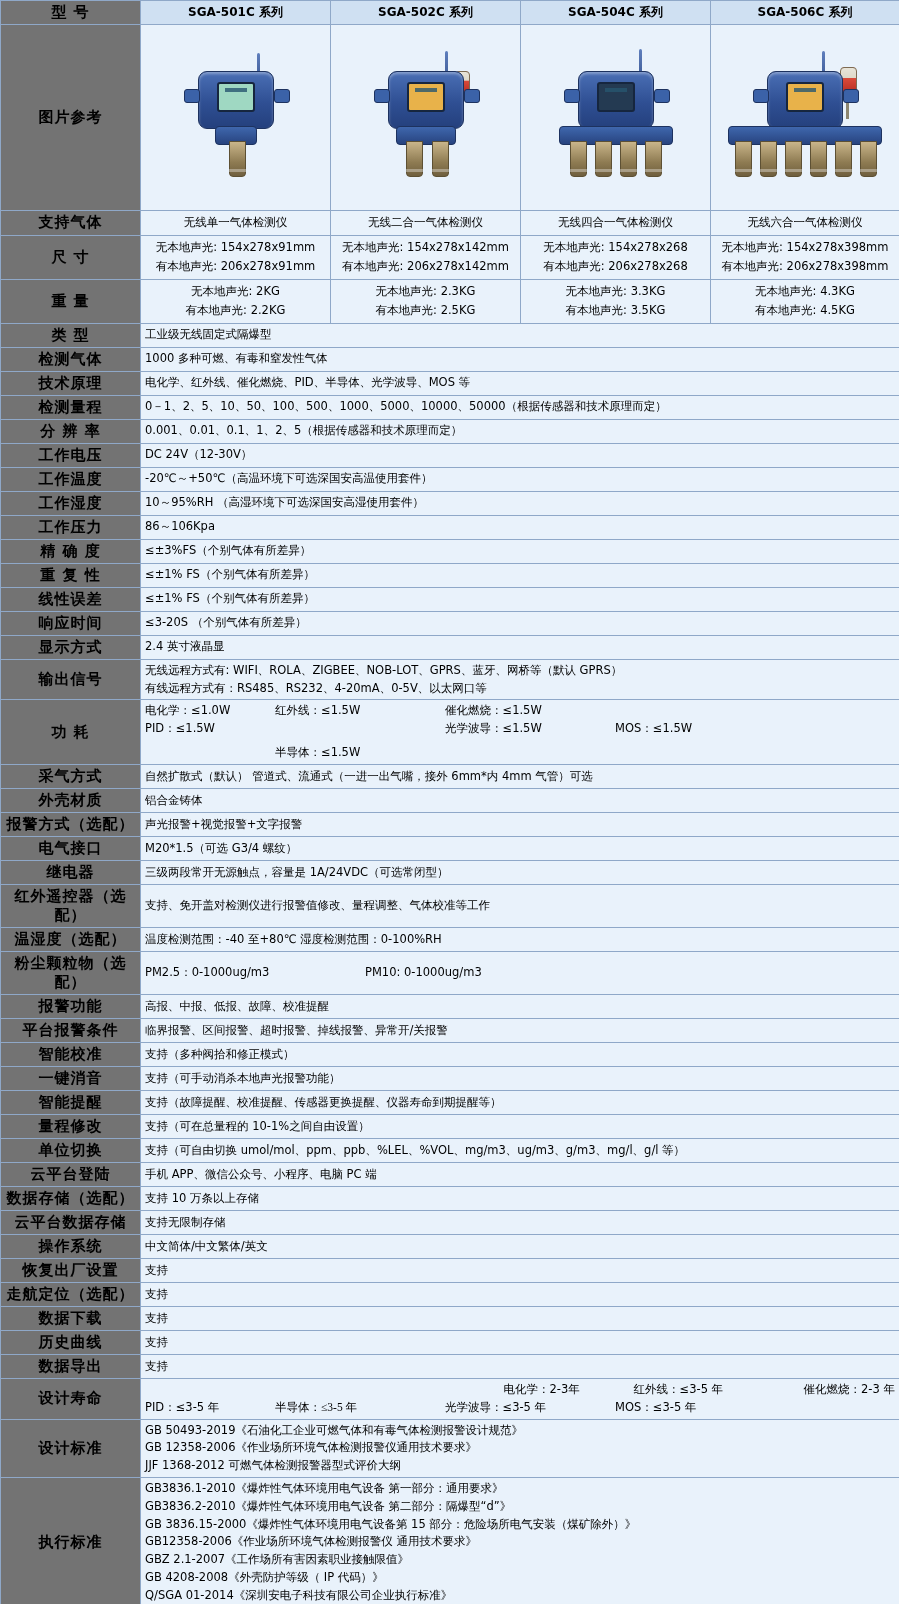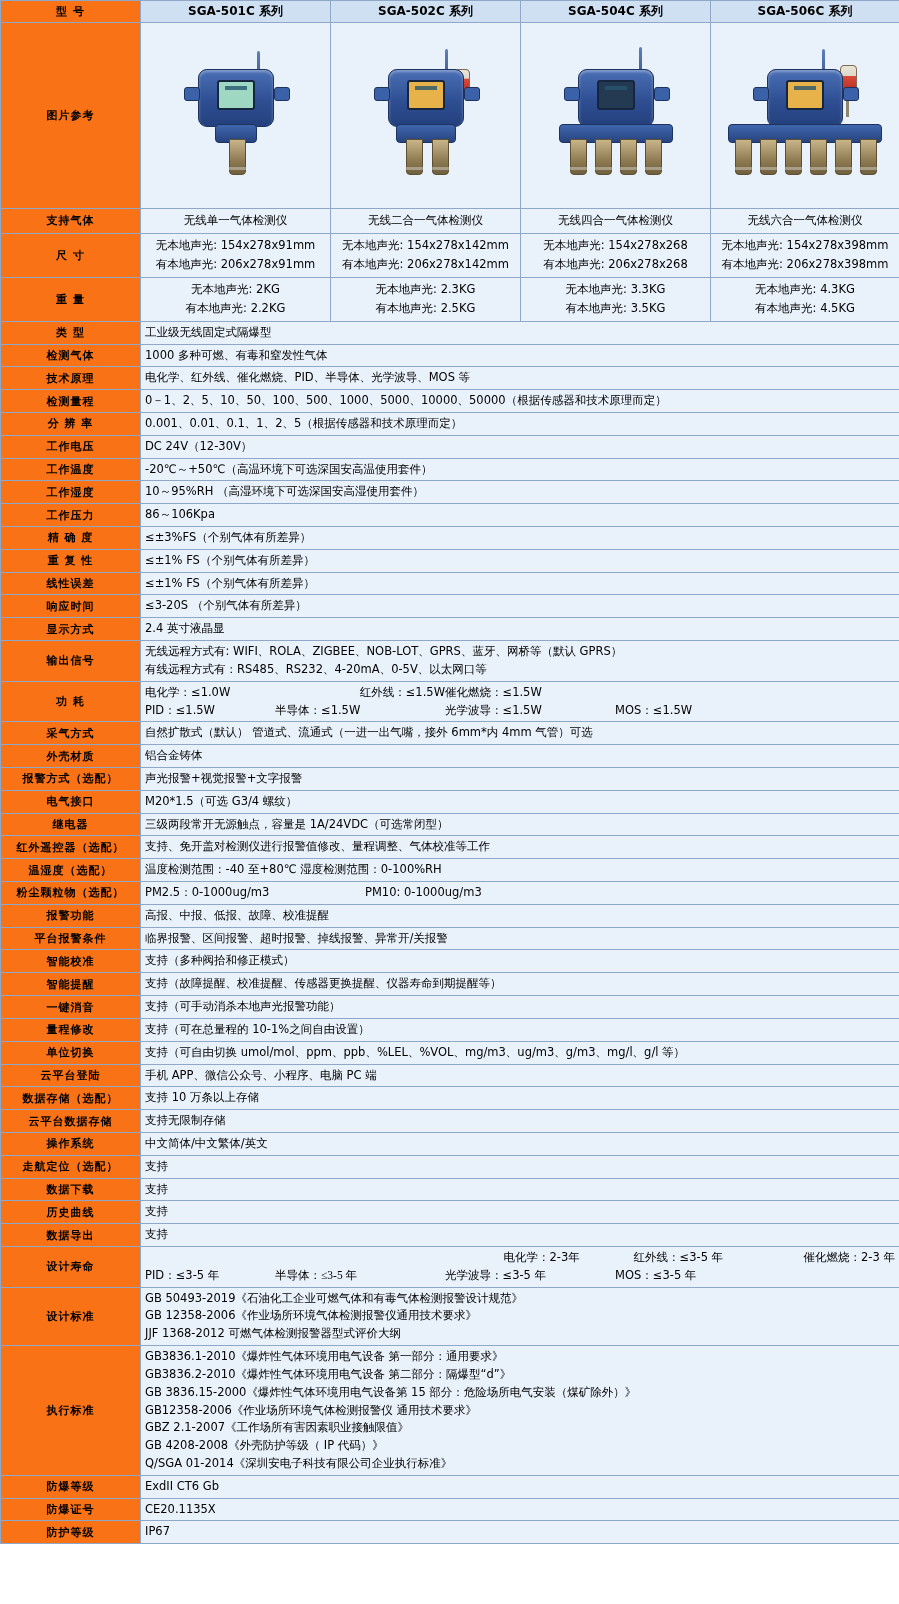--- a/index.html
+++ b/index.html
@@ -20,26 +20,26 @@
   }
   table.spec td {
     border: 1px solid #8fa8c8;
     vertical-align: middle;
     padding: 2px 4px;
     box-sizing: border-box;
   }
   
   td.lbl {
     width: 140px;
-    background: #f97316;
+    background: #737373;
     text-align: center;
     font-weight: bold;
     letter-spacing: 1px;
     color: #000;
-    font-size: 11px;
+    font-size: 15px;
   }
   td.val {
     background: #e9f2fb;
     padding-left: 6px;
     font-size: 11.5px;
     line-height: 1.55;
   }
   td.modelhead {
     background: #cfe0f2;
     text-align: center;
@@ -368,26 +368,26 @@
       <div>无线远程方式有: WIFI、ROLA、ZIGBEE、NOB-LOT、GPRS、蓝牙、网桥等（默认 GPRS）</div>
       <div>有线远程方式有：RS485、RS232、4-20mA、0-5V、以太网口等</div>
     </td>
   </tr>
 
   <tr>
     <td class="lbl">功    耗</td>
     <td class="val" colspan="4">
       <div style="display:flex;">
         <span style="width:130px;">电化学：≤1.0W</span>
-        <span style="width:170px;text-align:right;">红外线：≤1.5W</span>
+        <span style="width:170px;">红外线：≤1.5W</span>
         <span>催化燃烧：≤1.5W</span>
       </div>
       <div style="display:flex;">
         <span style="width:130px;">PID：≤1.5W</span>
-        <span style="width:170px;">半导体：≤1.5W</span>
+        <span style="width:170px;margin-top:24px;">半导体：≤1.5W</span>
         <span style="width:170px;">光学波导：≤1.5W</span>
         <span>MOS：≤1.5W</span>
       </div>
     </td>
   </tr>
 
   <tr>
     <td class="lbl">采气方式</td>
     <td class="val" colspan="4">自然扩散式（默认）  管道式、流通式（一进一出气嘴，接外 6mm*内 4mm 气管）可选</td>
   </tr>
@@ -433,28 +433,28 @@
   </tr>
   <tr>
     <td class="lbl">平台报警条件</td>
     <td class="val" colspan="4">临界报警、区间报警、超时报警、掉线报警、异常开/关报警</td>
   </tr>
   <tr>
     <td class="lbl">智能校准</td>
     <td class="val" colspan="4">支持（多种阀拾和修正模式）</td>
   </tr>
   <tr>
+    <td class="lbl">一键消音</td>
+    <td class="val" colspan="4">支持（可手动消杀本地声光报警功能）</td>
+  </tr>
+  <tr>
     <td class="lbl">智能提醒</td>
     <td class="val" colspan="4">支持（故障提醒、校准提醒、传感器更换提醒、仪器寿命到期提醒等）</td>
   </tr>
   <tr>
-    <td class="lbl">一键消音</td>
-    <td class="val" colspan="4">支持（可手动消杀本地声光报警功能）</td>
-  </tr>
-  <tr>
     <td class="lbl">量程修改</td>
     <td class="val" colspan="4">支持（可在总量程的 10-1%之间自由设置）</td>
   </tr>
   <tr>
     <td class="lbl">单位切换</td>
     <td class="val" colspan="4">支持（可自由切换 umol/mol、ppm、ppb、%LEL、%VOL、mg/m3、ug/m3、g/m3、mg/l、g/l 等）</td>
   </tr>
   <tr>
     <td class="lbl">云平台登陆</td>
     <td class="val" colspan="4">手机 APP、微信公众号、小程序、电脑 PC 端</td>
@@ -463,20 +463,24 @@
     <td class="lbl">数据存储（选配）</td>
     <td class="val" colspan="4">支持 10 万条以上存储</td>
   </tr>
   <tr>
     <td class="lbl">云平台数据存储</td>
     <td class="val" colspan="4">支持无限制存储</td>
   </tr>
   <tr>
     <td class="lbl">操作系统</td>
     <td class="val" colspan="4">中文简体/中文繁体/英文</td>
+  </tr>
+  <tr>
+    <td class="lbl">恢复出厂设置</td>
+    <td class="val" colspan="4">支持</td>
   </tr>
   <tr>
     <td class="lbl">走航定位（选配）</td>
     <td class="val" colspan="4">支持</td>
   </tr>
   <tr>
     <td class="lbl">数据下载</td>
     <td class="val" colspan="4">支持</td>
   </tr>
   <tr>

